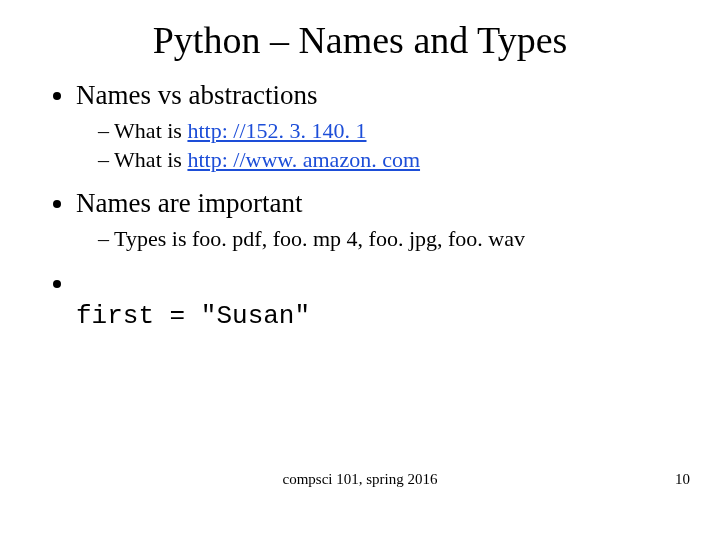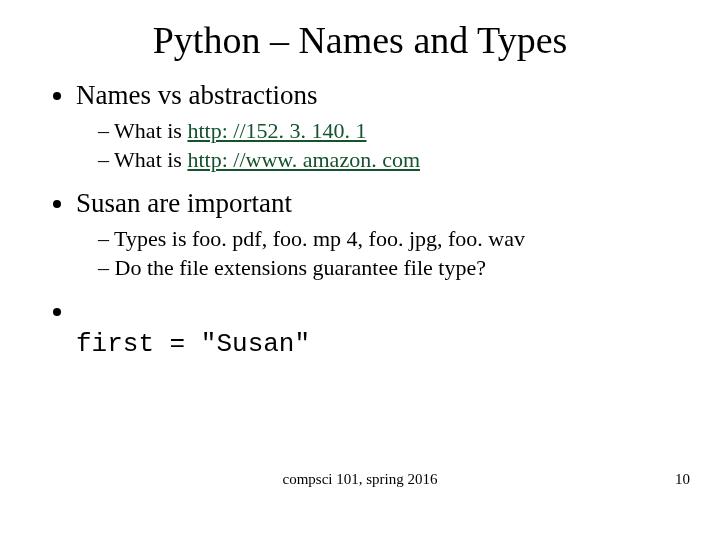--- a/index.html
+++ b/index.html
@@ -41,21 +41,21 @@
     padding-left: 22px;
   }
   ul.level2 > li {
     font-size: 22px;
     line-height: 1.3;
   }
   ul.level2 > li::before {
     content: "– ";
   }
   a.slide-link {
-    color: #14532d;
+    color: #1d4ed8;
     text-decoration: underline;
   }
   .mono {
     font-family: "Courier New", Courier, monospace;
     font-size: 26px;
   }
   .codeblock {
     margin-left: 68px;
   }
   .codeblock div {
@@ -92,24 +92,23 @@
         <li>
           <span>What is </span><a class="slide-link" href="#">http: //152. 3. 140. 1</a>
         </li>
         <li>
           <span>What is </span><a class="slide-link" href="#">http: //www. amazon. com</a>
         </li>
       </ul>
     </li>
 
     <li>
-      <span>Susan are important</span>
+      <span>Names are important</span>
       <ul class="level2">
         <li>Types is foo. pdf, foo. mp 4, foo. jpg, foo. wav</li>
-        <li>Do the file extensions guarantee file type?</li>
       </ul>
     </li>
 
     <li>
       <br>
       <span class="mono">first = "Susan"</span>
     </li>
 
   </ul>
 

